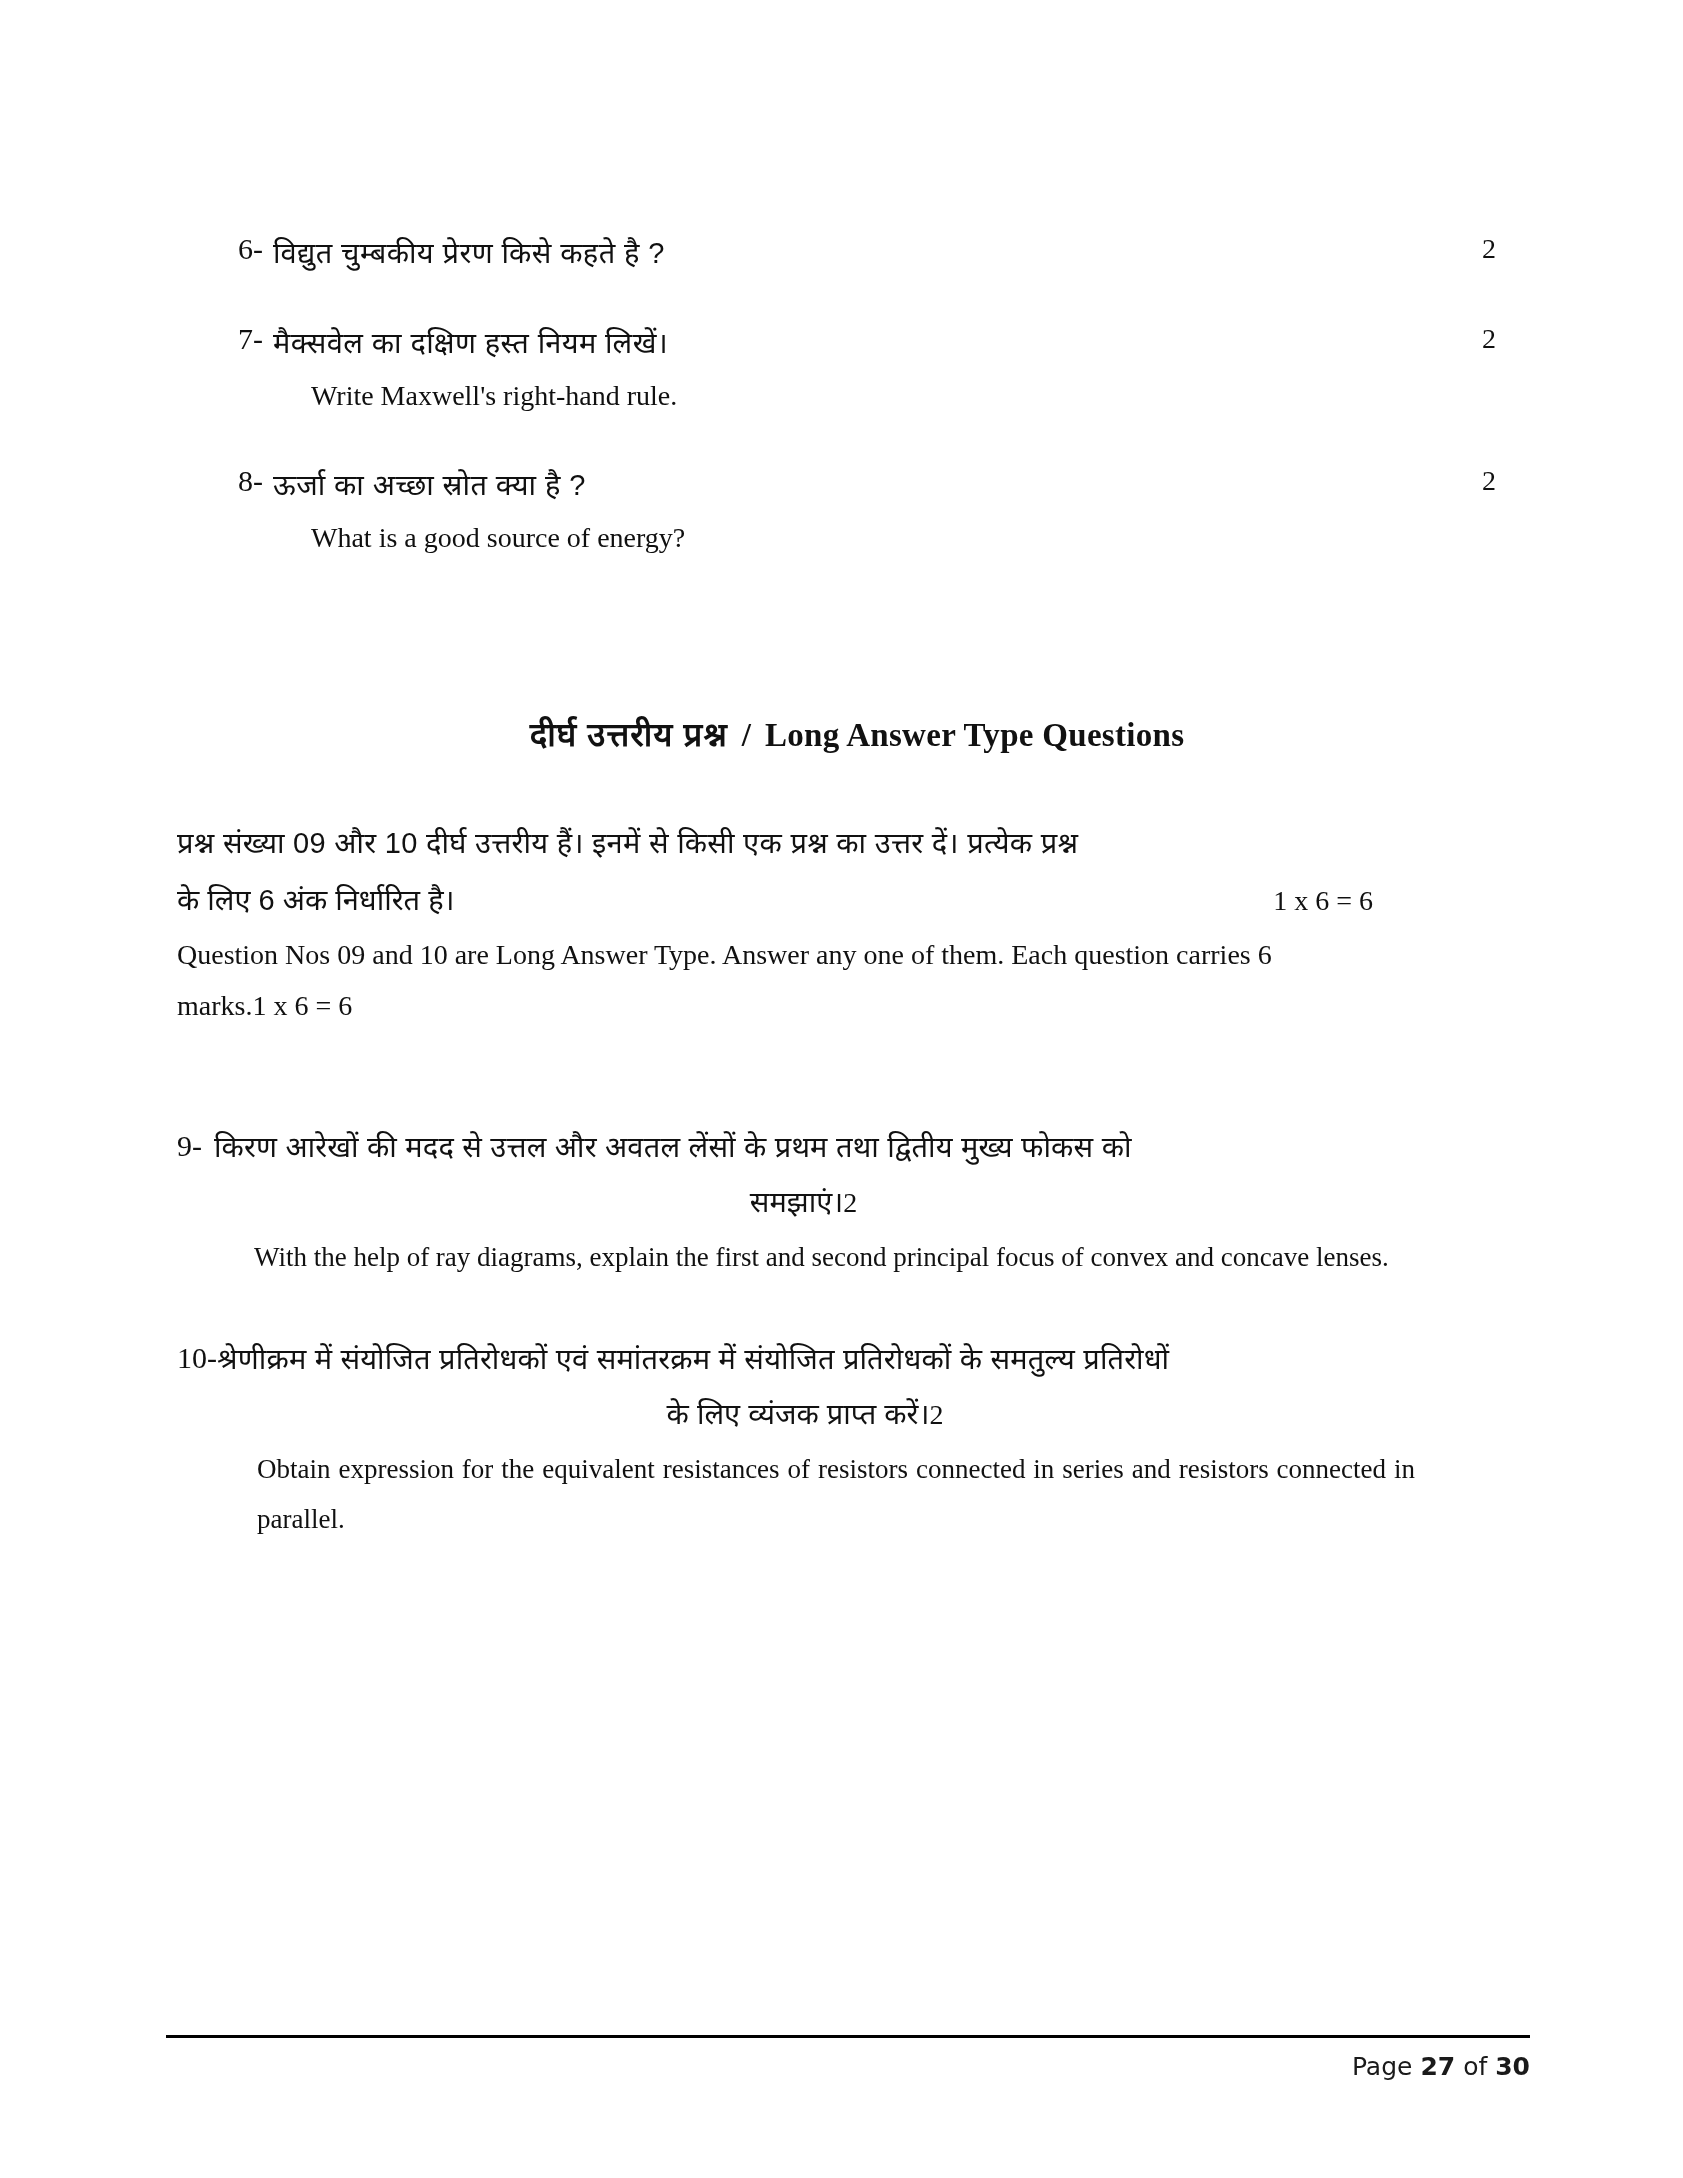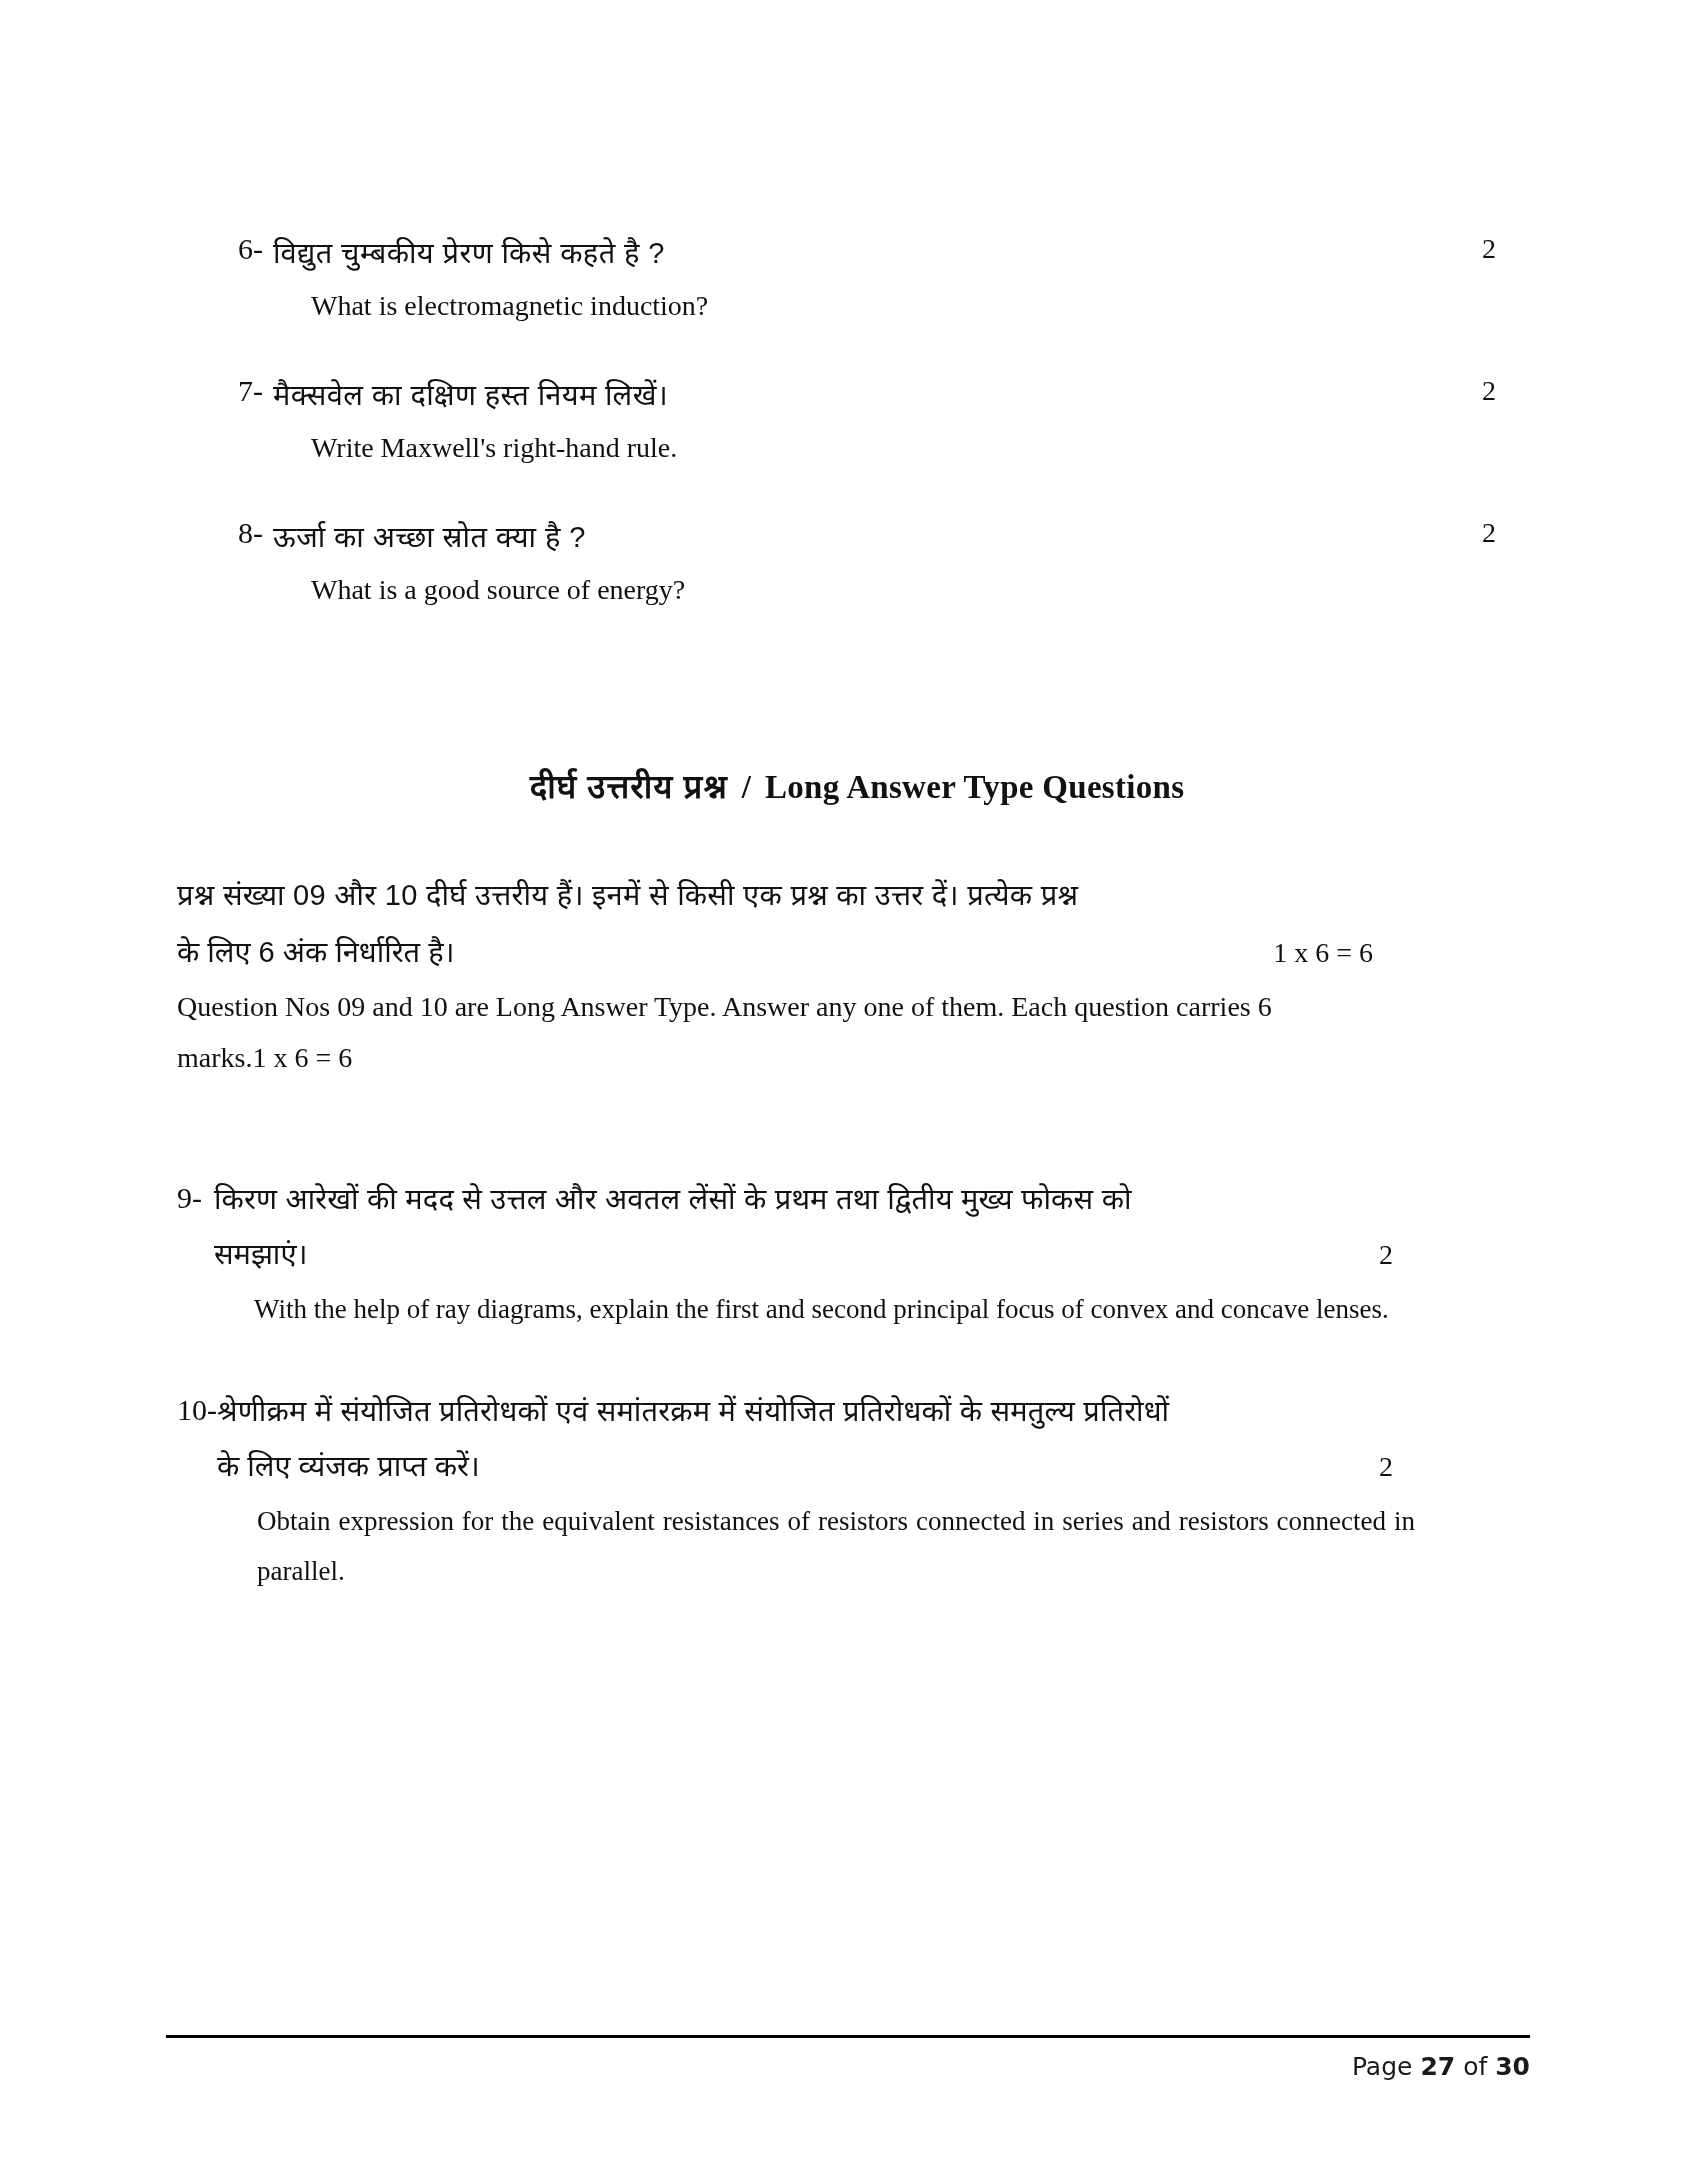--- a/index.html
+++ b/index.html
@@ -172,21 +172,21 @@
     line-height: 55px;
     text-align: justify;
     text-align-last: left;
     letter-spacing: 0.2px;
   }
   .lq-hi-last {
     font-family: "Liberation Sans", "DejaVu Sans", sans-serif;
     font-size: 29px;
     line-height: 55px;
     display: flex;
-    justify-content: space-between;
+    justify-content: center;
     align-items: baseline;
   }
   .lq-mark {
     font-family: "Liberation Serif", "DejaVu Serif", serif;
     font-size: 28px;
     padding-right: 22px;
   }
   .lq-en {
     font-family: "Liberation Serif", "DejaVu Serif", serif;
     font-size: 27px;
@@ -222,21 +222,20 @@
 
 <div class="page">
 
   <div class="content">
 
     <div class="q-block">
       <div class="q-row">
         <span class="q-num">6-</span>
         <span class="q-body">
           <div class="hindi">विद्युत चुम्बकीय प्रेरण किसे कहते है ?</div>
-          <div class="english">What is electromagnetic induction?</div>
         </span>
       </div>
       <span class="marks" style="top:0;">2</span>
     </div>
 
     <div class="q-block">
       <div class="q-row">
         <span class="q-num">7-</span>
         <span class="q-body">
           <div class="hindi">मैक्सवेल का दक्षिण हस्त नियम लिखें।</div>

